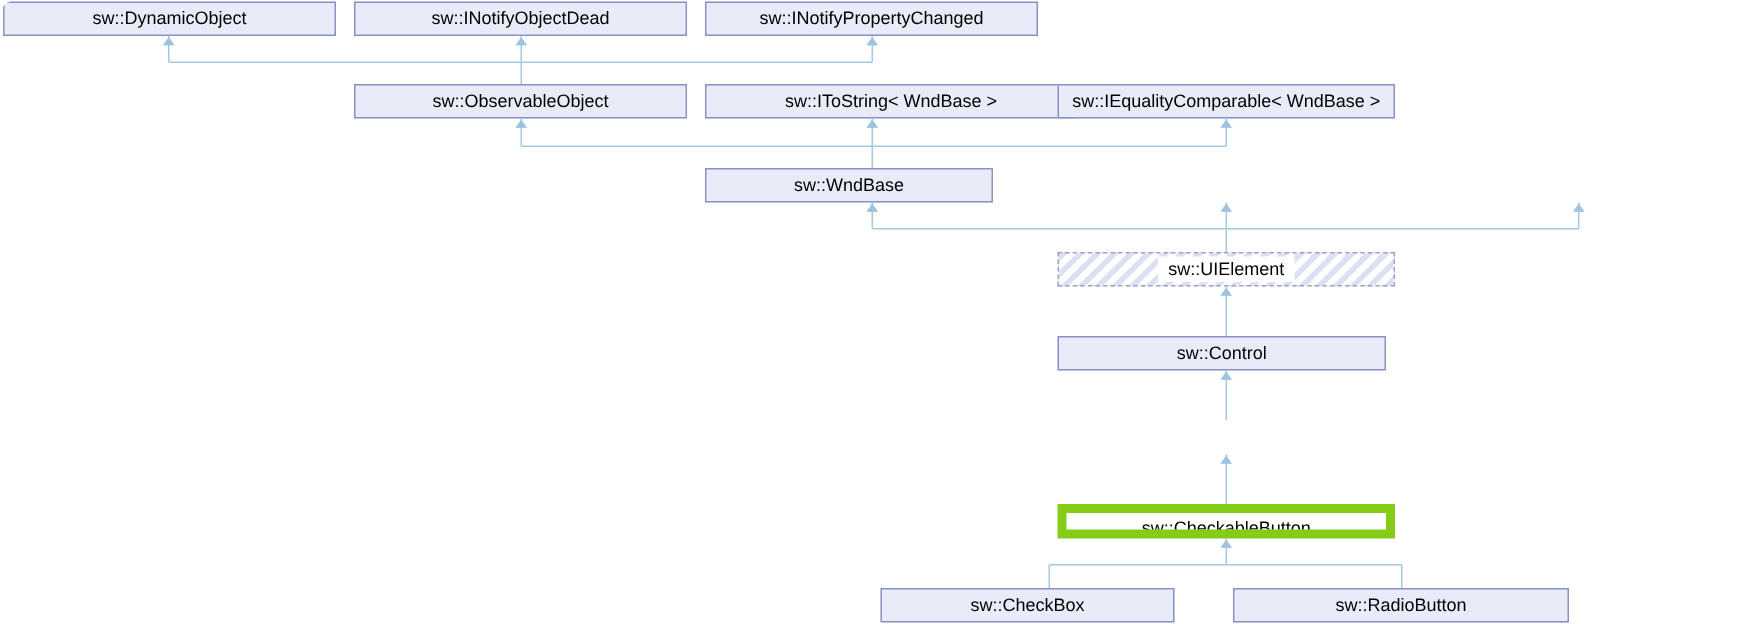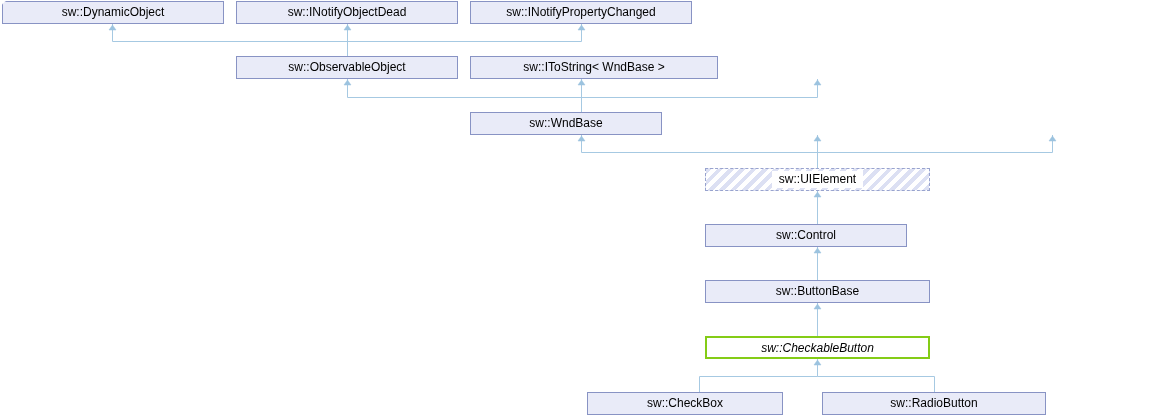--- a/index.html
+++ b/index.html
@@ -6,21 +6,21 @@
   #canvas{
     position:relative;width:1165px;height:416px;background:#ffffff;overflow:hidden;
     font-family:"Liberation Sans", sans-serif;
     border-radius:11px;
   }
   .node{
     position:absolute;height:23px;box-sizing:border-box;
     background:#E9EBF8;border:1px solid #8893C4;color:#000;
     font-size:12px;line-height:21px;text-align:center;white-space:nowrap;overflow:hidden;
   }
-  .node.focal{background:#ffffff;border:2px solid #84cc16;font-style:italic;}
+  .node.focal{background:#ffffff;border:6px solid #84cc16;}
   .node.hatched{
     background:repeating-linear-gradient(135deg,#dce0f3 0px,#dce0f3 4px,#ffffff 4px,#ffffff 8px);
     border:1px dashed #98A3CE;
   }
   .node.hatched .lbl{background:#ffffff;padding:0 7px;display:inline-block;line-height:17px;margin-top:2px;}
   svg.wires{position:absolute;left:0;top:0;pointer-events:none;}
   svg.wires path{stroke:#A6C9E2;stroke-width:1;fill:none;}
   svg.wires polygon{fill:#9CC3DF;stroke:#9CC3DF;stroke-width:0.5;}
 </style>
 </head>
@@ -75,29 +75,29 @@
       <path d="M934.5,392 V376.5 M934.5,376.5 H817.5"></path>
     </g>
   </svg>
 
   <div class="node" style="left:2px;top:1px;width:222px">sw::DynamicObject</div>
   <div class="node" style="left:236px;top:1px;width:222px">sw::INotifyObjectDead</div>
   <div class="node" style="left:470px;top:1px;width:222px">sw::INotifyPropertyChanged</div>
 
   <div class="node" style="left:236px;top:56px;width:222px">sw::ObservableObject</div>
   <div class="node" style="left:470px;top:56px;width:248px">sw::IToString&lt; WndBase &gt;</div>
+  <div class="node" style="left:705px;top:56px;width:225px">sw::IEqualityComparable&lt; WndBase &gt;</div>
 
   <div class="node" style="left:470px;top:112px;width:192px">sw::WndBase</div>
 
   <div class="node hatched" style="left:705px;top:168px;width:225px">
     <span class="lbl">sw::UIElement</span>
   </div>
 
-  <div class="node" style="left:705px;top:224px;width:202px">sw::Control</div>
+  <div class="node" style="left:705px;top:224px;width:219px">sw::Control</div>
 
-  <div class="node" style="left:705px;top:280px;width:225px">sw::ButtonBase</div>
 
   <div class="node focal" style="left:705px;top:336px;width:225px">sw::CheckableButton</div>
 
   <div class="node" style="left:587px;top:392px;width:196px">sw::CheckBox</div>
   <div class="node" style="left:822px;top:392px;width:224px">sw::RadioButton</div>
 
 </div>
 
 </body></html>

